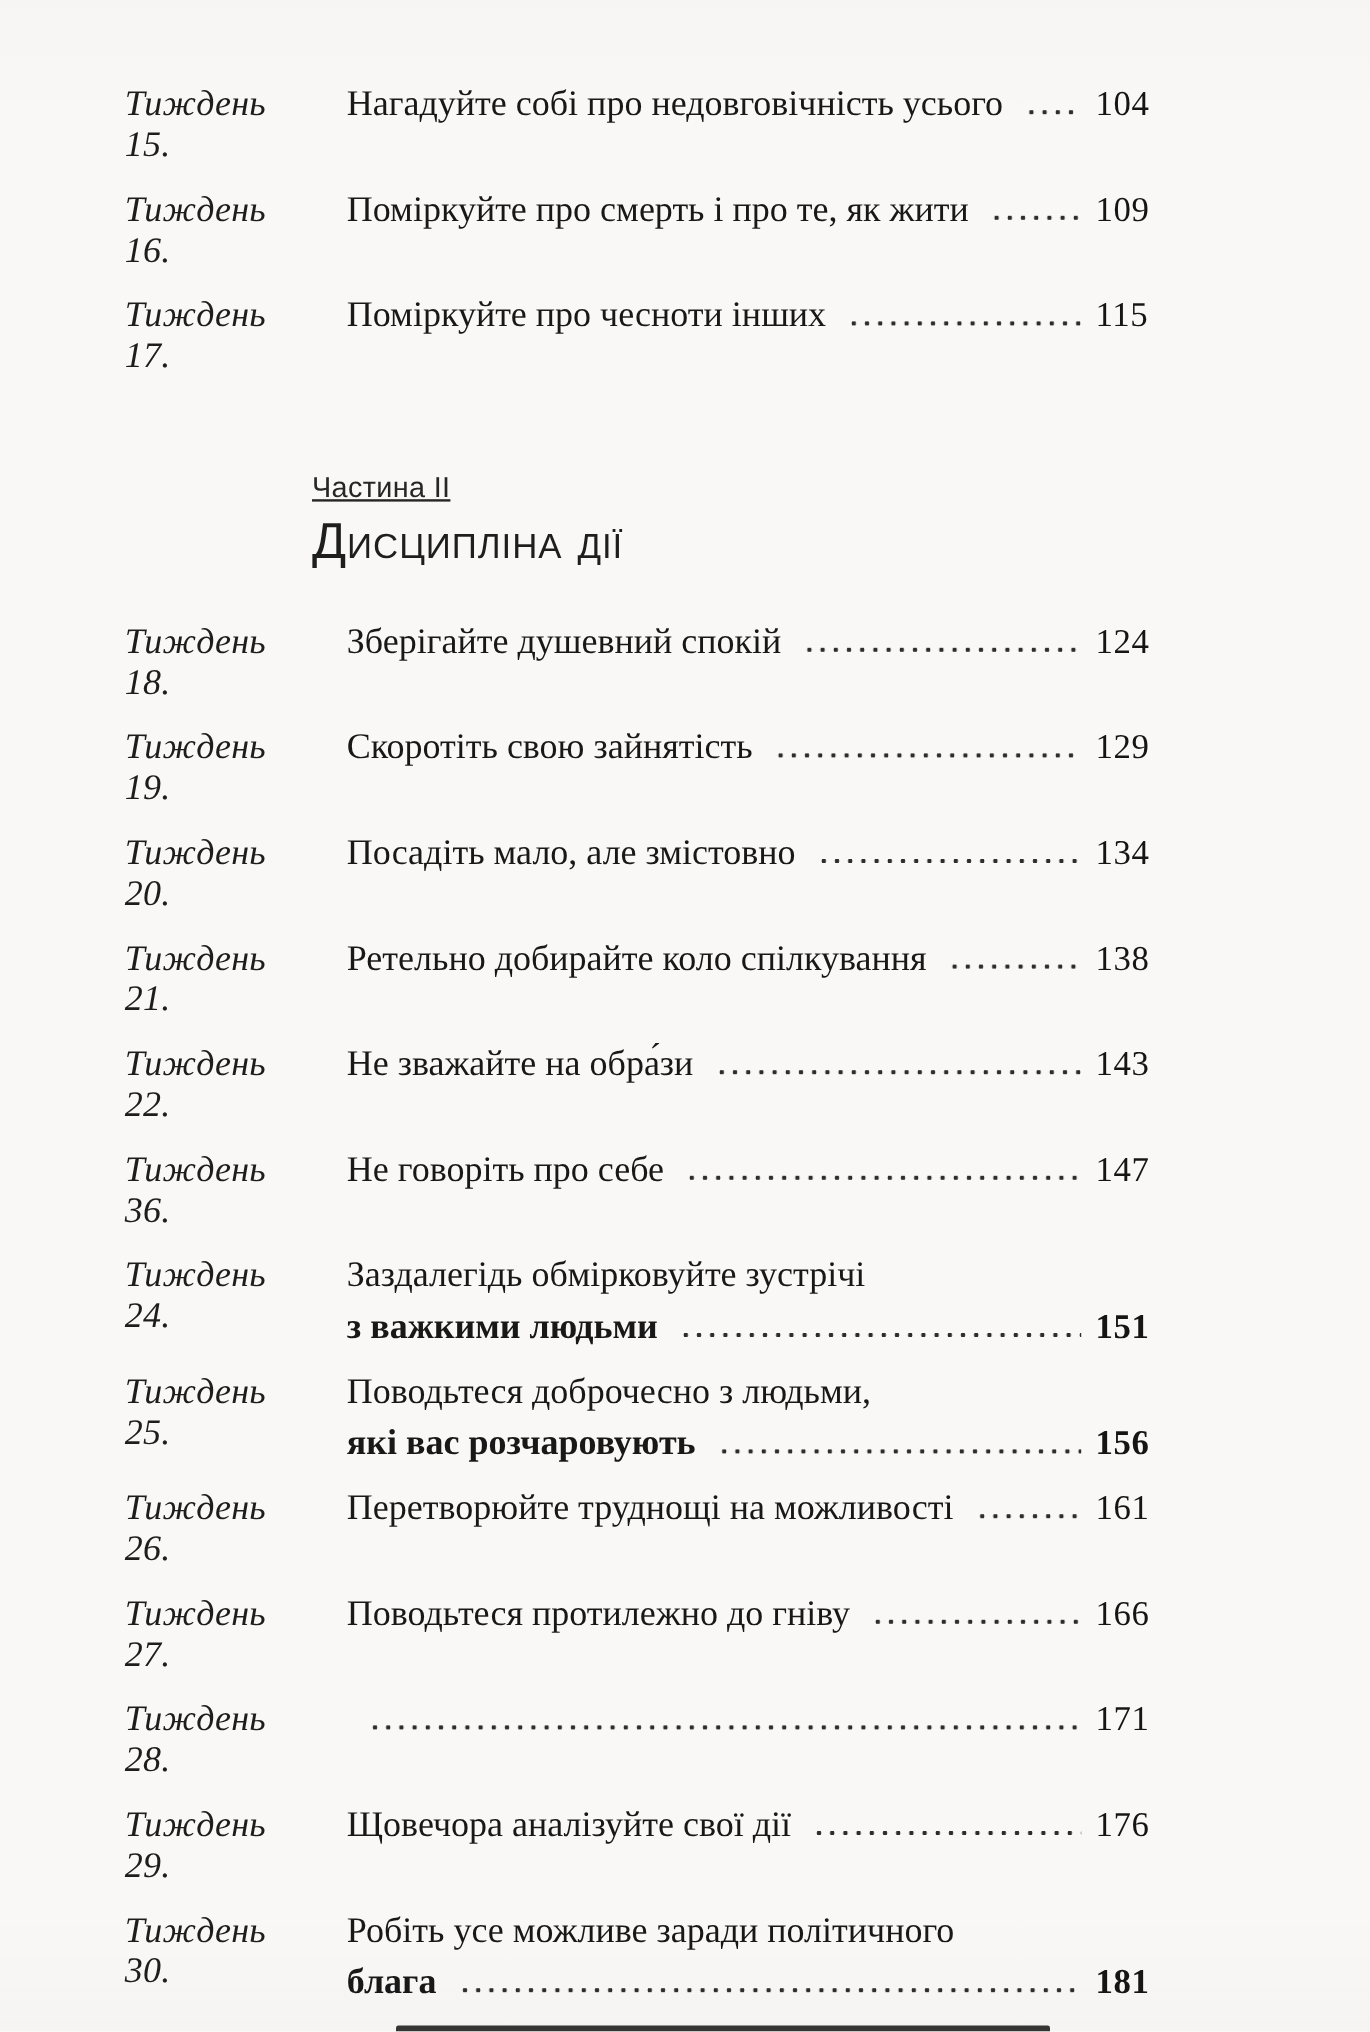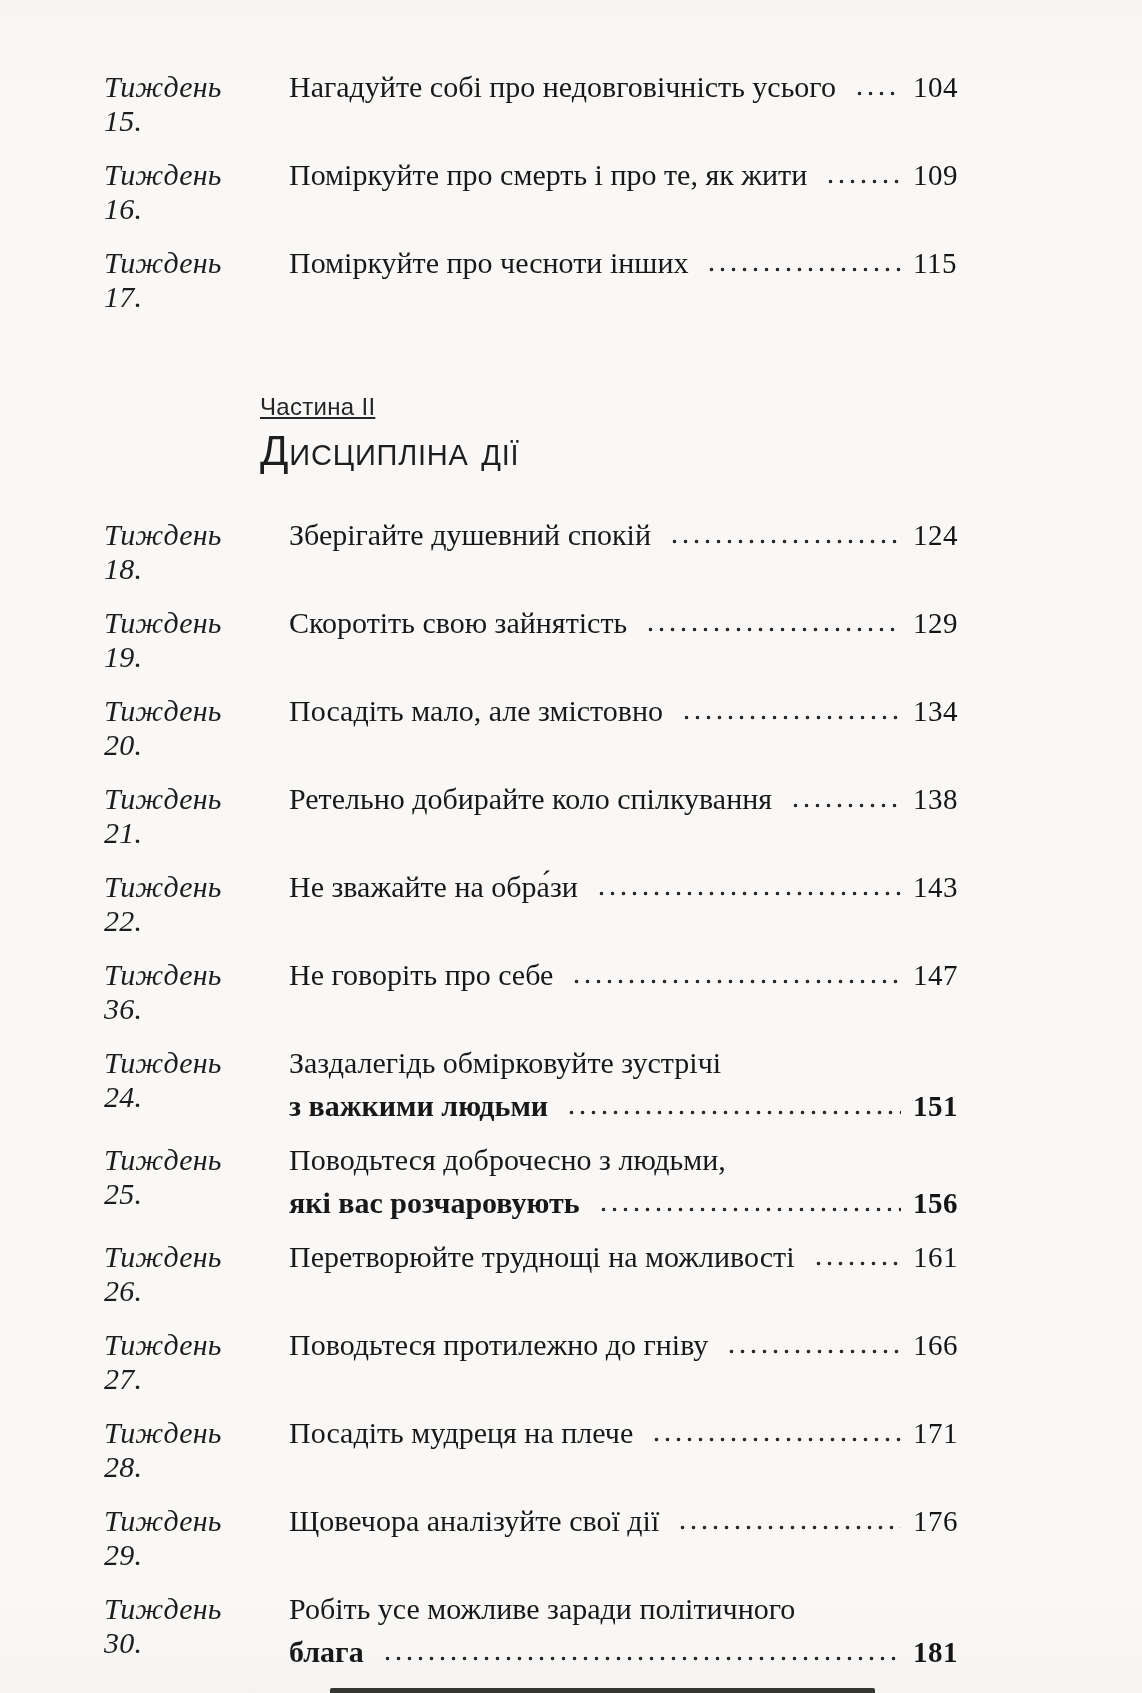--- a/index.html
+++ b/index.html
@@ -246,21 +246,20 @@
             <span class="text">Поводьтеся протилежно до гніву</span>
             <span class="dots"></span>
             <span class="page-num">166</span>
           </div>
         </div>
       </div>
       <div class="row">
         <div class="label">Тиждень 28.</div>
         <div class="body">
           <div class="line">
-            <span class="text">Посадіть мудреця на плече</span>
             <span class="dots"></span>
             <span class="page-num">171</span>
           </div>
         </div>
       </div>
       <div class="row">
         <div class="label">Тиждень 29.</div>
         <div class="body">
           <div class="line">
             <span class="text">Щовечора аналізуйте свої дії</span>

